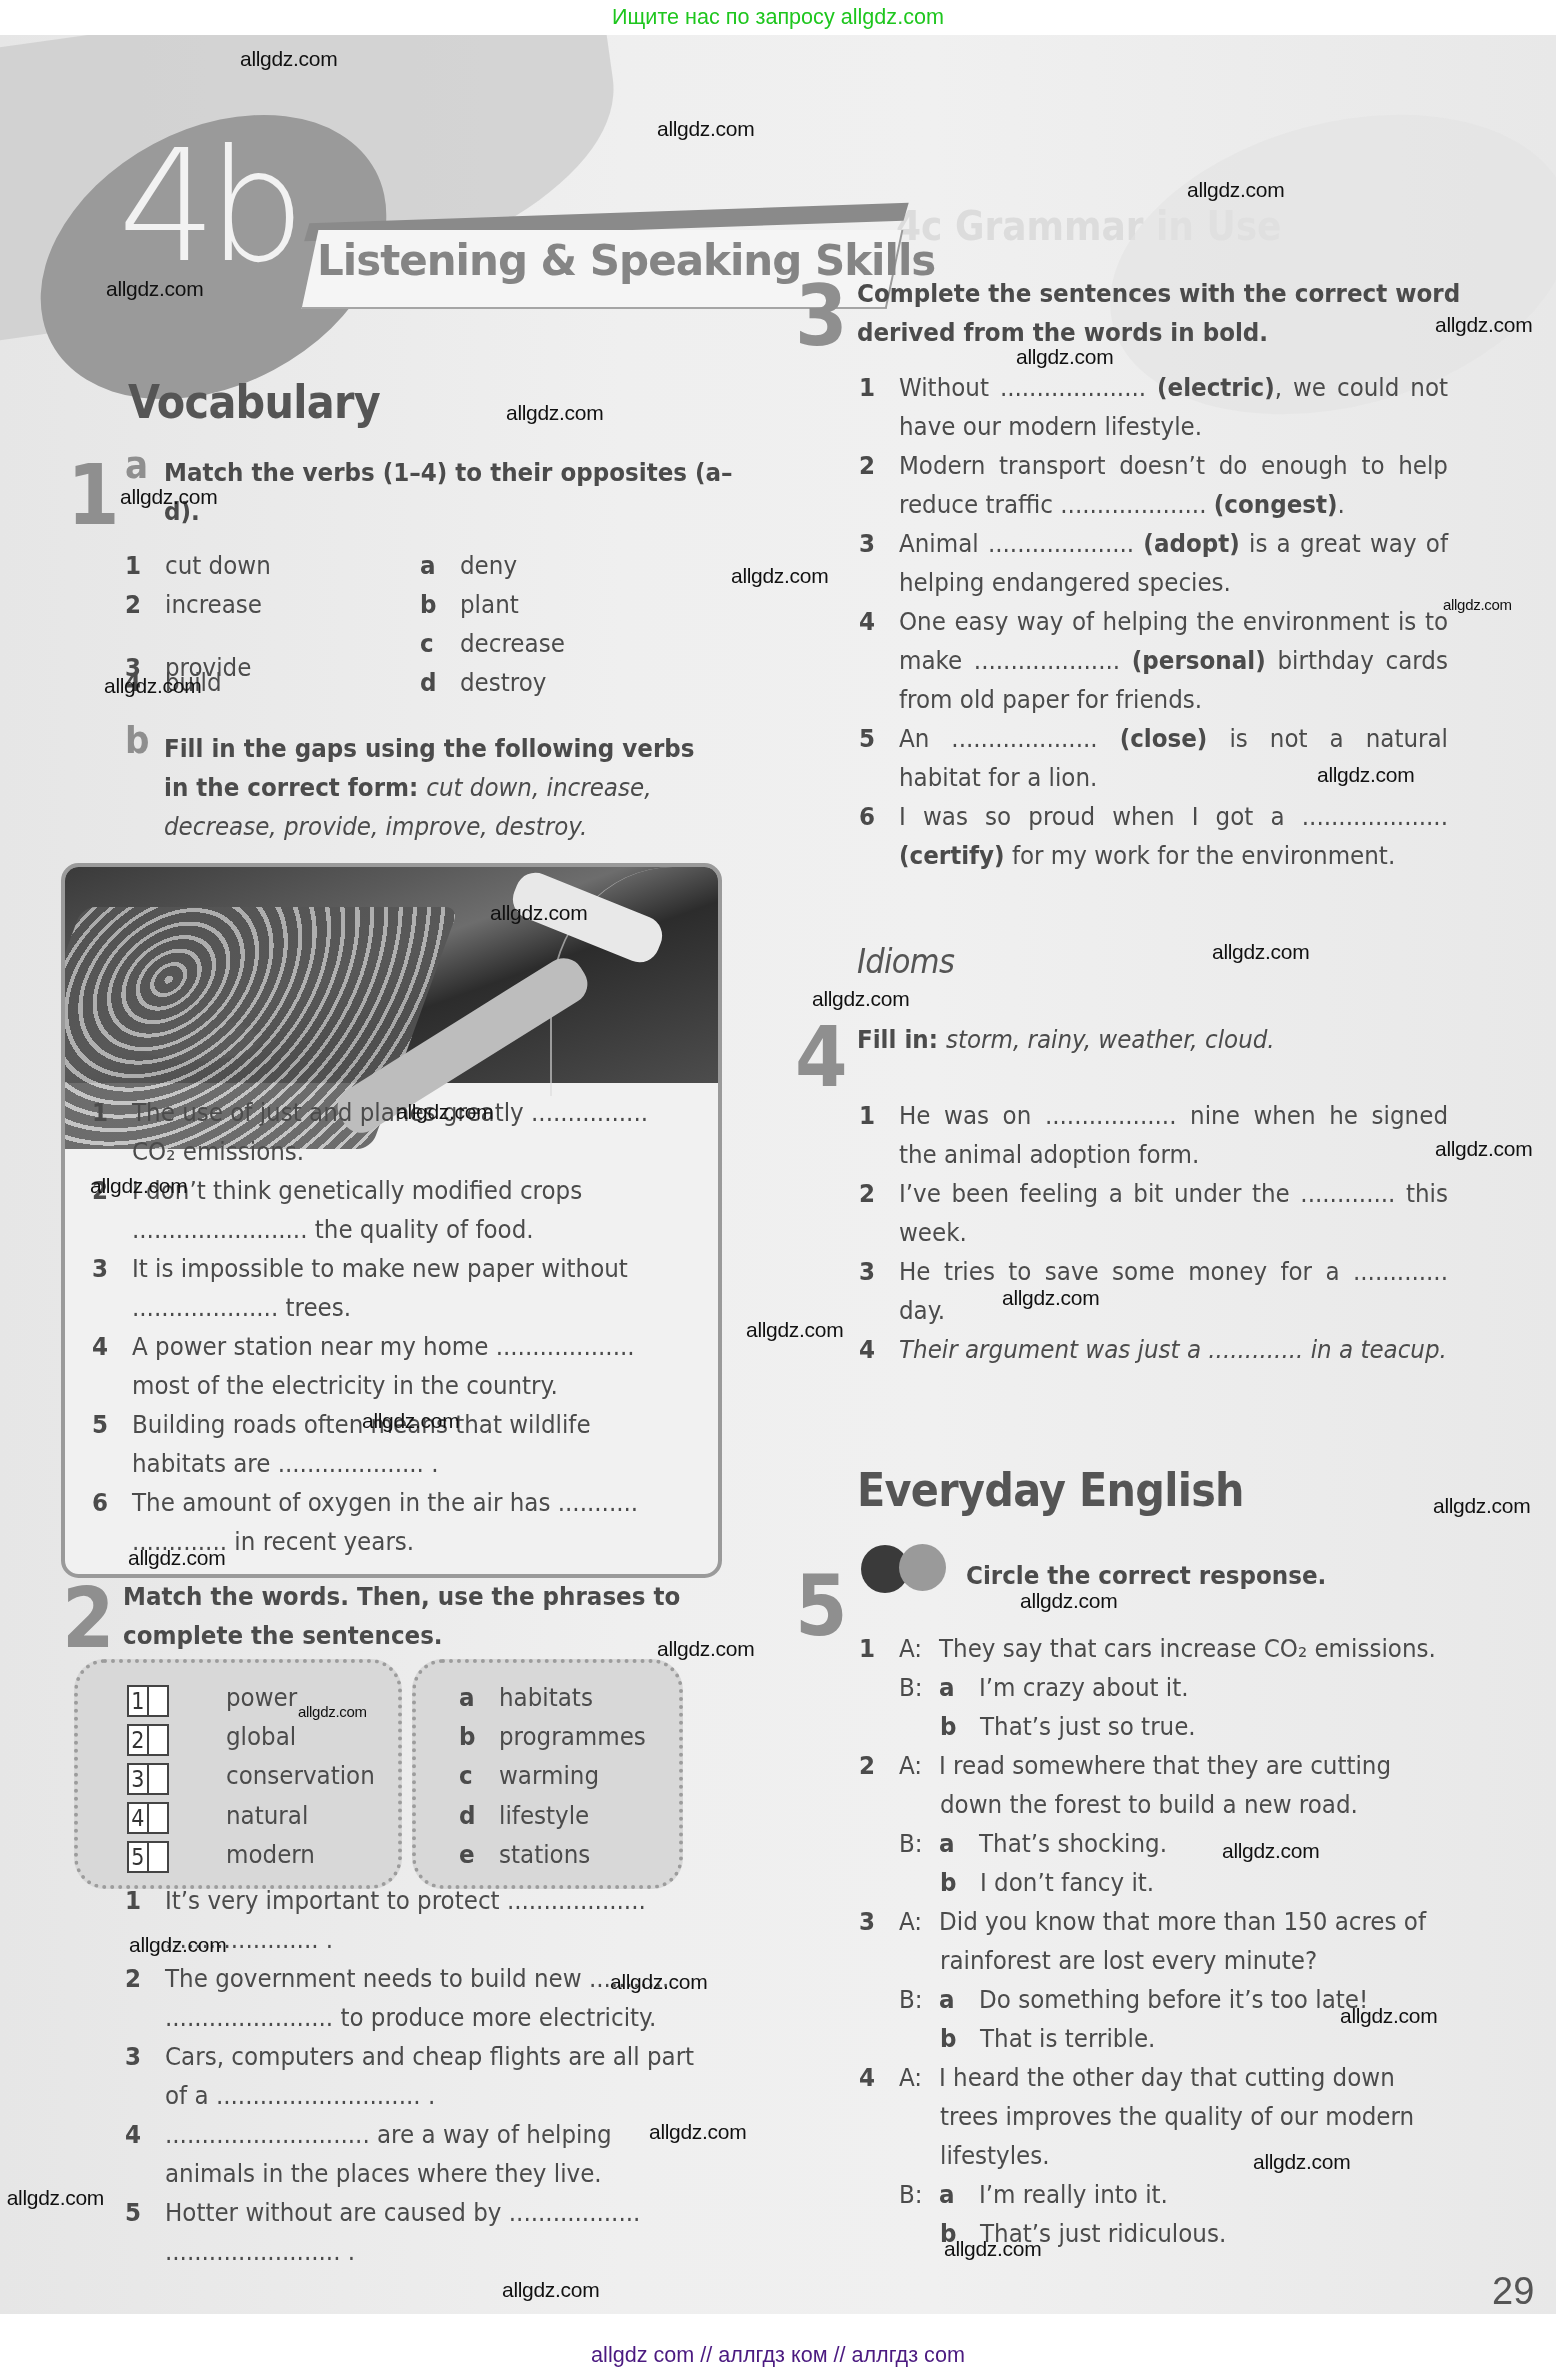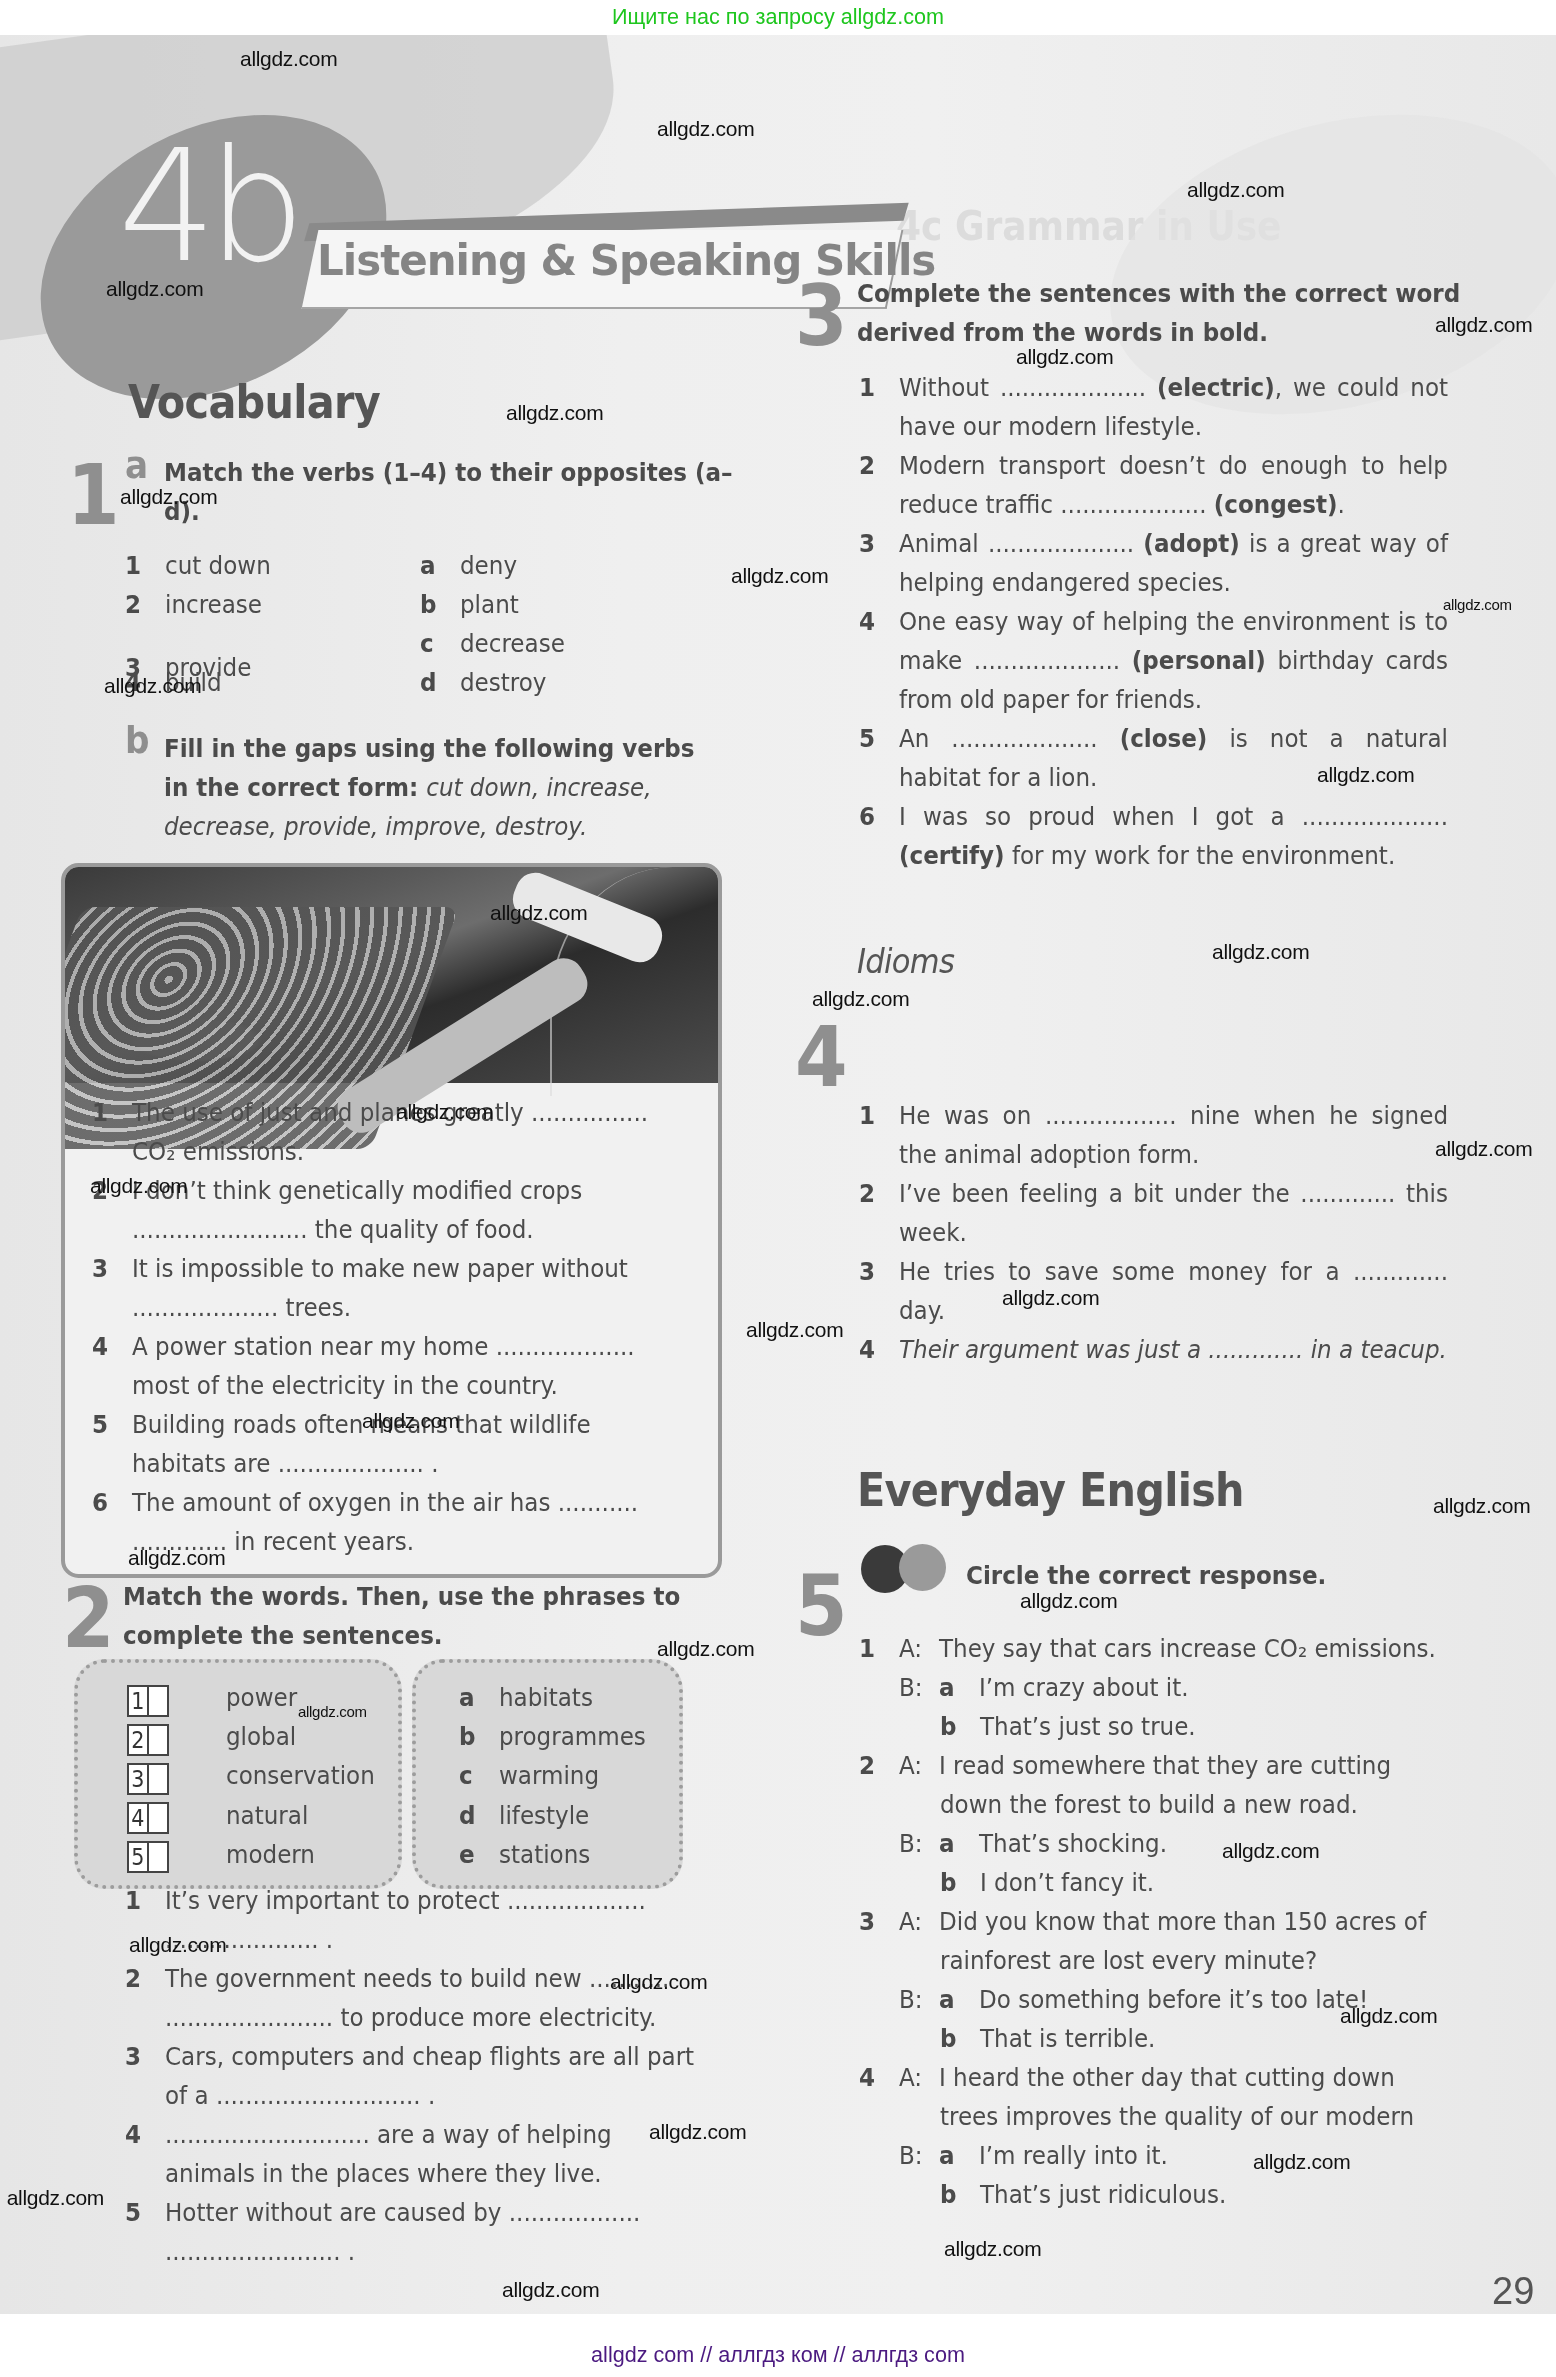--- a/index.html
+++ b/index.html
@@ -178,20 +178,21 @@
         <div class="justify" style="position:relative;width:549px;"><span>An .................... </span><b>(close)</b><span> is not a natural habitat for a lion.</span></div>
       </div>
     <div style="display:flex;">
         <span class="num" style="font-size:25.6px;line-height:39px;">6</span>
         <div class="justify" style="position:relative;width:549px;"><span>I was so proud when I got a .................... </span><b>(certify)</b><span> for my work for the environment.</span></div>
       </div>
   </div>
 
   <div class="section-title" style="left:857px;top:906px;font-size:34px;font-style:italic;font-weight:normal;">Idioms</div>
   <div class="ex-num" style="left:795px;top:980px;">4</div>
+  <div class="instr" style="left:857px;top:985px;"><span>Fill in:</span> <i>storm, rainy, weather, cloud.</i></div>
   <div style="position:absolute;left:859px;top:1061px;width:589px;">
     <div style="display:flex;">
         <span class="num" style="font-size:25.6px;line-height:39px;">1</span>
         <div class="justify" style="position:relative;width:549px;">He was on .................. nine when he signed the animal adoption form.</div>
       </div>
     <div style="display:flex;">
         <span class="num" style="font-size:25.6px;line-height:39px;">2</span>
         <div class="justify" style="position:relative;width:549px;">I’ve been feeling a bit under the ............. this week.</div>
       </div>
     <div style="display:flex;">
@@ -221,20 +222,21 @@
     <div class="line" style="position:relative;padding-left:40px;"><span style="display:inline-block;width:40px;">B:</span><b style="display:inline-block;width:40px;">a</b><span>That’s shocking.</span></div>
     <div class="line" style="position:relative;padding-left:81px;"><b style="display:inline-block;width:40px;">b</b><span>I don’t fancy it.</span></div>
 
     <div class="line" style="position:relative;"><span class="num">3</span><span style="display:inline-block;width:40px;">A:</span><span>Did you know that more than 150 acres of</span></div>
     <div class="line" style="position:relative;padding-left:81px;">rainforest are lost every minute?</div>
     <div class="line" style="position:relative;padding-left:40px;"><span style="display:inline-block;width:40px;">B:</span><b style="display:inline-block;width:40px;">a</b><span>Do something before it’s too late!</span></div>
     <div class="line" style="position:relative;padding-left:81px;"><b style="display:inline-block;width:40px;">b</b><span>That is terrible.</span></div>
 
     <div class="line" style="position:relative;"><span class="num">4</span><span style="display:inline-block;width:40px;">A:</span><span>I heard the other day that cutting down</span></div>
     <div class="line" style="position:relative;padding-left:81px;">trees improves the quality of our modern</div>
+    <div class="line" style="position:relative;padding-left:81px;">lifestyles.</div>
     <div class="line" style="position:relative;padding-left:40px;"><span style="display:inline-block;width:40px;">B:</span><b style="display:inline-block;width:40px;">a</b><span>I’m really into it.</span></div>
     <div class="line" style="position:relative;padding-left:81px;"><b style="display:inline-block;width:40px;">b</b><span>That’s just ridiculous.</span></div>
   </div>
 
   <div class="page-num" style="top:2235px;">29</div>
 </div>
 
 <div class="wm" style="left:240px;top:47px;">allgdz.com</div>
 <div class="wm" style="left:657px;top:117px;">allgdz.com</div>
 <div class="wm" style="left:1187px;top:178px;">allgdz.com</div>

